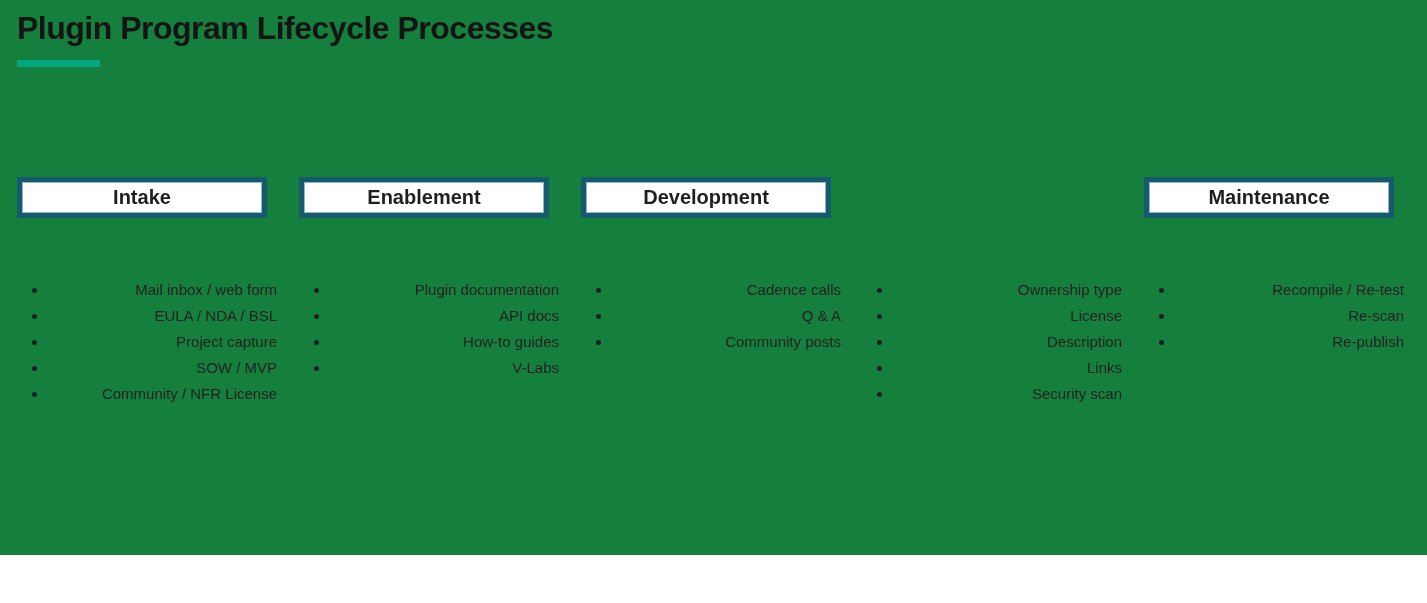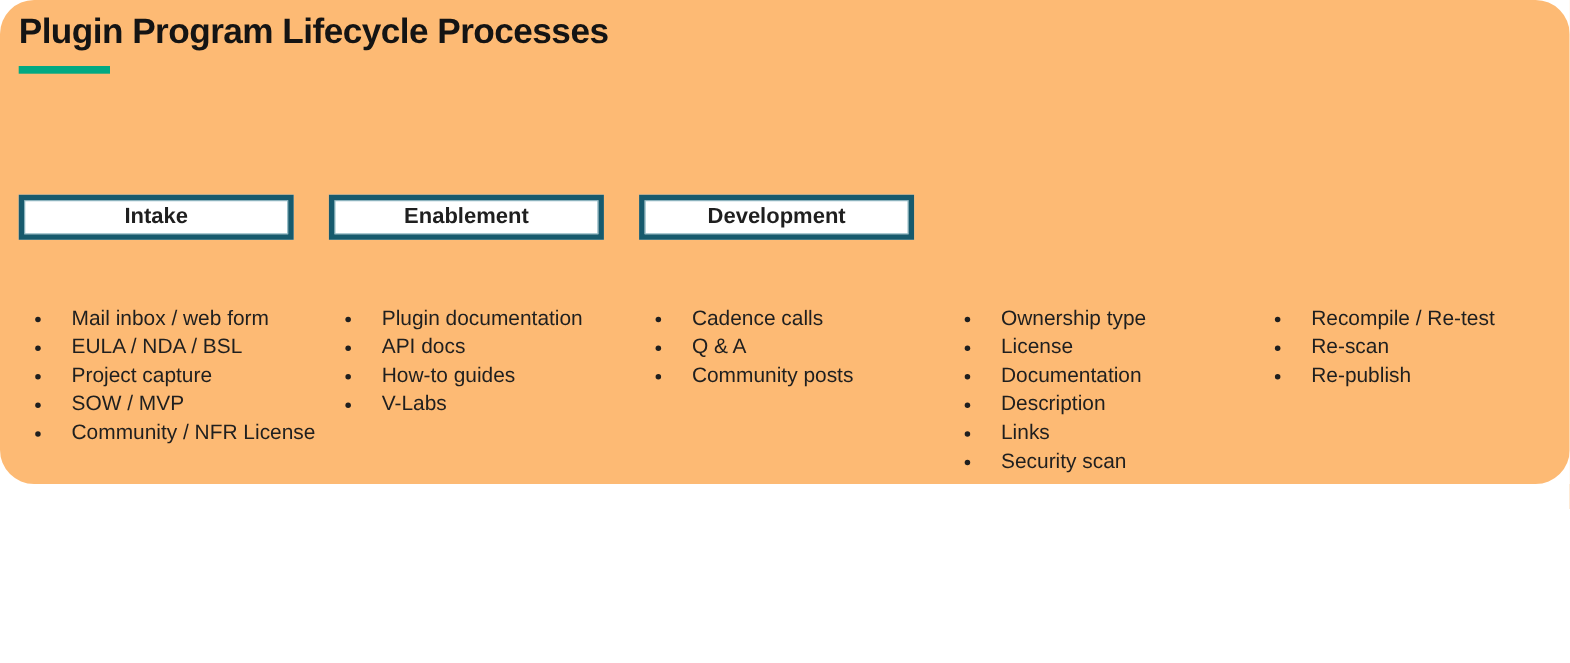--- a/index.html
+++ b/index.html
@@ -12,24 +12,23 @@
   * { box-sizing: border-box; }
   html, body {
     margin: 0;
     padding: 0;
     background: #ffffff;
     font-family: "Liberation Sans", sans-serif;
   }
   .slide {
     position: relative;
     width: 1427px;
-    height: 440px;
-    background: #fdba74;
+    height: 555px;
+    background: #15803d;
     overflow: hidden;
-    border-radius: 31px;
   }
   .slide-title {
     position: absolute;
     left: 17px;
     top: 8px;
     margin: 0;
     font-size: 32px;
     line-height: 40px;
     font-weight: 800;
     letter-spacing: -0.5px;
@@ -73,24 +72,25 @@
     left: 0;
     top: 100px;
     width: 260px;
     margin: 0;
     padding: 0;
     list-style: none;
   }
   .stage-item {
     position: relative;
     padding-left: 48px;
-    font-size: 19px;
+    font-size: 15px;
     line-height: 26px;
     color: var(--text-color);
     white-space: nowrap;
+    text-align: right;
   }
   .bullet-dot {
     position: absolute;
     left: 15px;
     top: 11px;
     width: 5px;
     height: 5px;
     border-radius: 50%;
     background: var(--text-color);
   }
@@ -136,28 +136,30 @@
       <li class="stage-item"><span class="bullet-dot"></span><span>Cadence calls</span></li>
       <li class="stage-item"><span class="bullet-dot"></span><span>Q &amp; A</span></li>
       <li class="stage-item"><span class="bullet-dot"></span><span>Community posts</span></li>
     </ul>
   </div>
 
   <div class="stage-column" style="left:862px">
     <ul class="stage-item-list">
       <li class="stage-item"><span class="bullet-dot"></span><span>Ownership type</span></li>
       <li class="stage-item"><span class="bullet-dot"></span><span>License</span></li>
-      <li class="stage-item"><span class="bullet-dot"></span><span>Documentation</span></li>
       <li class="stage-item"><span class="bullet-dot"></span><span>Description</span></li>
       <li class="stage-item"><span class="bullet-dot"></span><span>Links</span></li>
       <li class="stage-item"><span class="bullet-dot"></span><span>Security scan</span></li>
     </ul>
   </div>
 
   <div class="stage-column" style="left:1144px">
+    <div class="stage-header-box">
+      <span class="stage-header-label">Maintenance</span>
+    </div>
     <ul class="stage-item-list">
       <li class="stage-item"><span class="bullet-dot"></span><span>Recompile / Re-test</span></li>
       <li class="stage-item"><span class="bullet-dot"></span><span>Re-scan</span></li>
       <li class="stage-item"><span class="bullet-dot"></span><span>Re-publish</span></li>
     </ul>
   </div>
 
 </div>
 
 </body></html>

